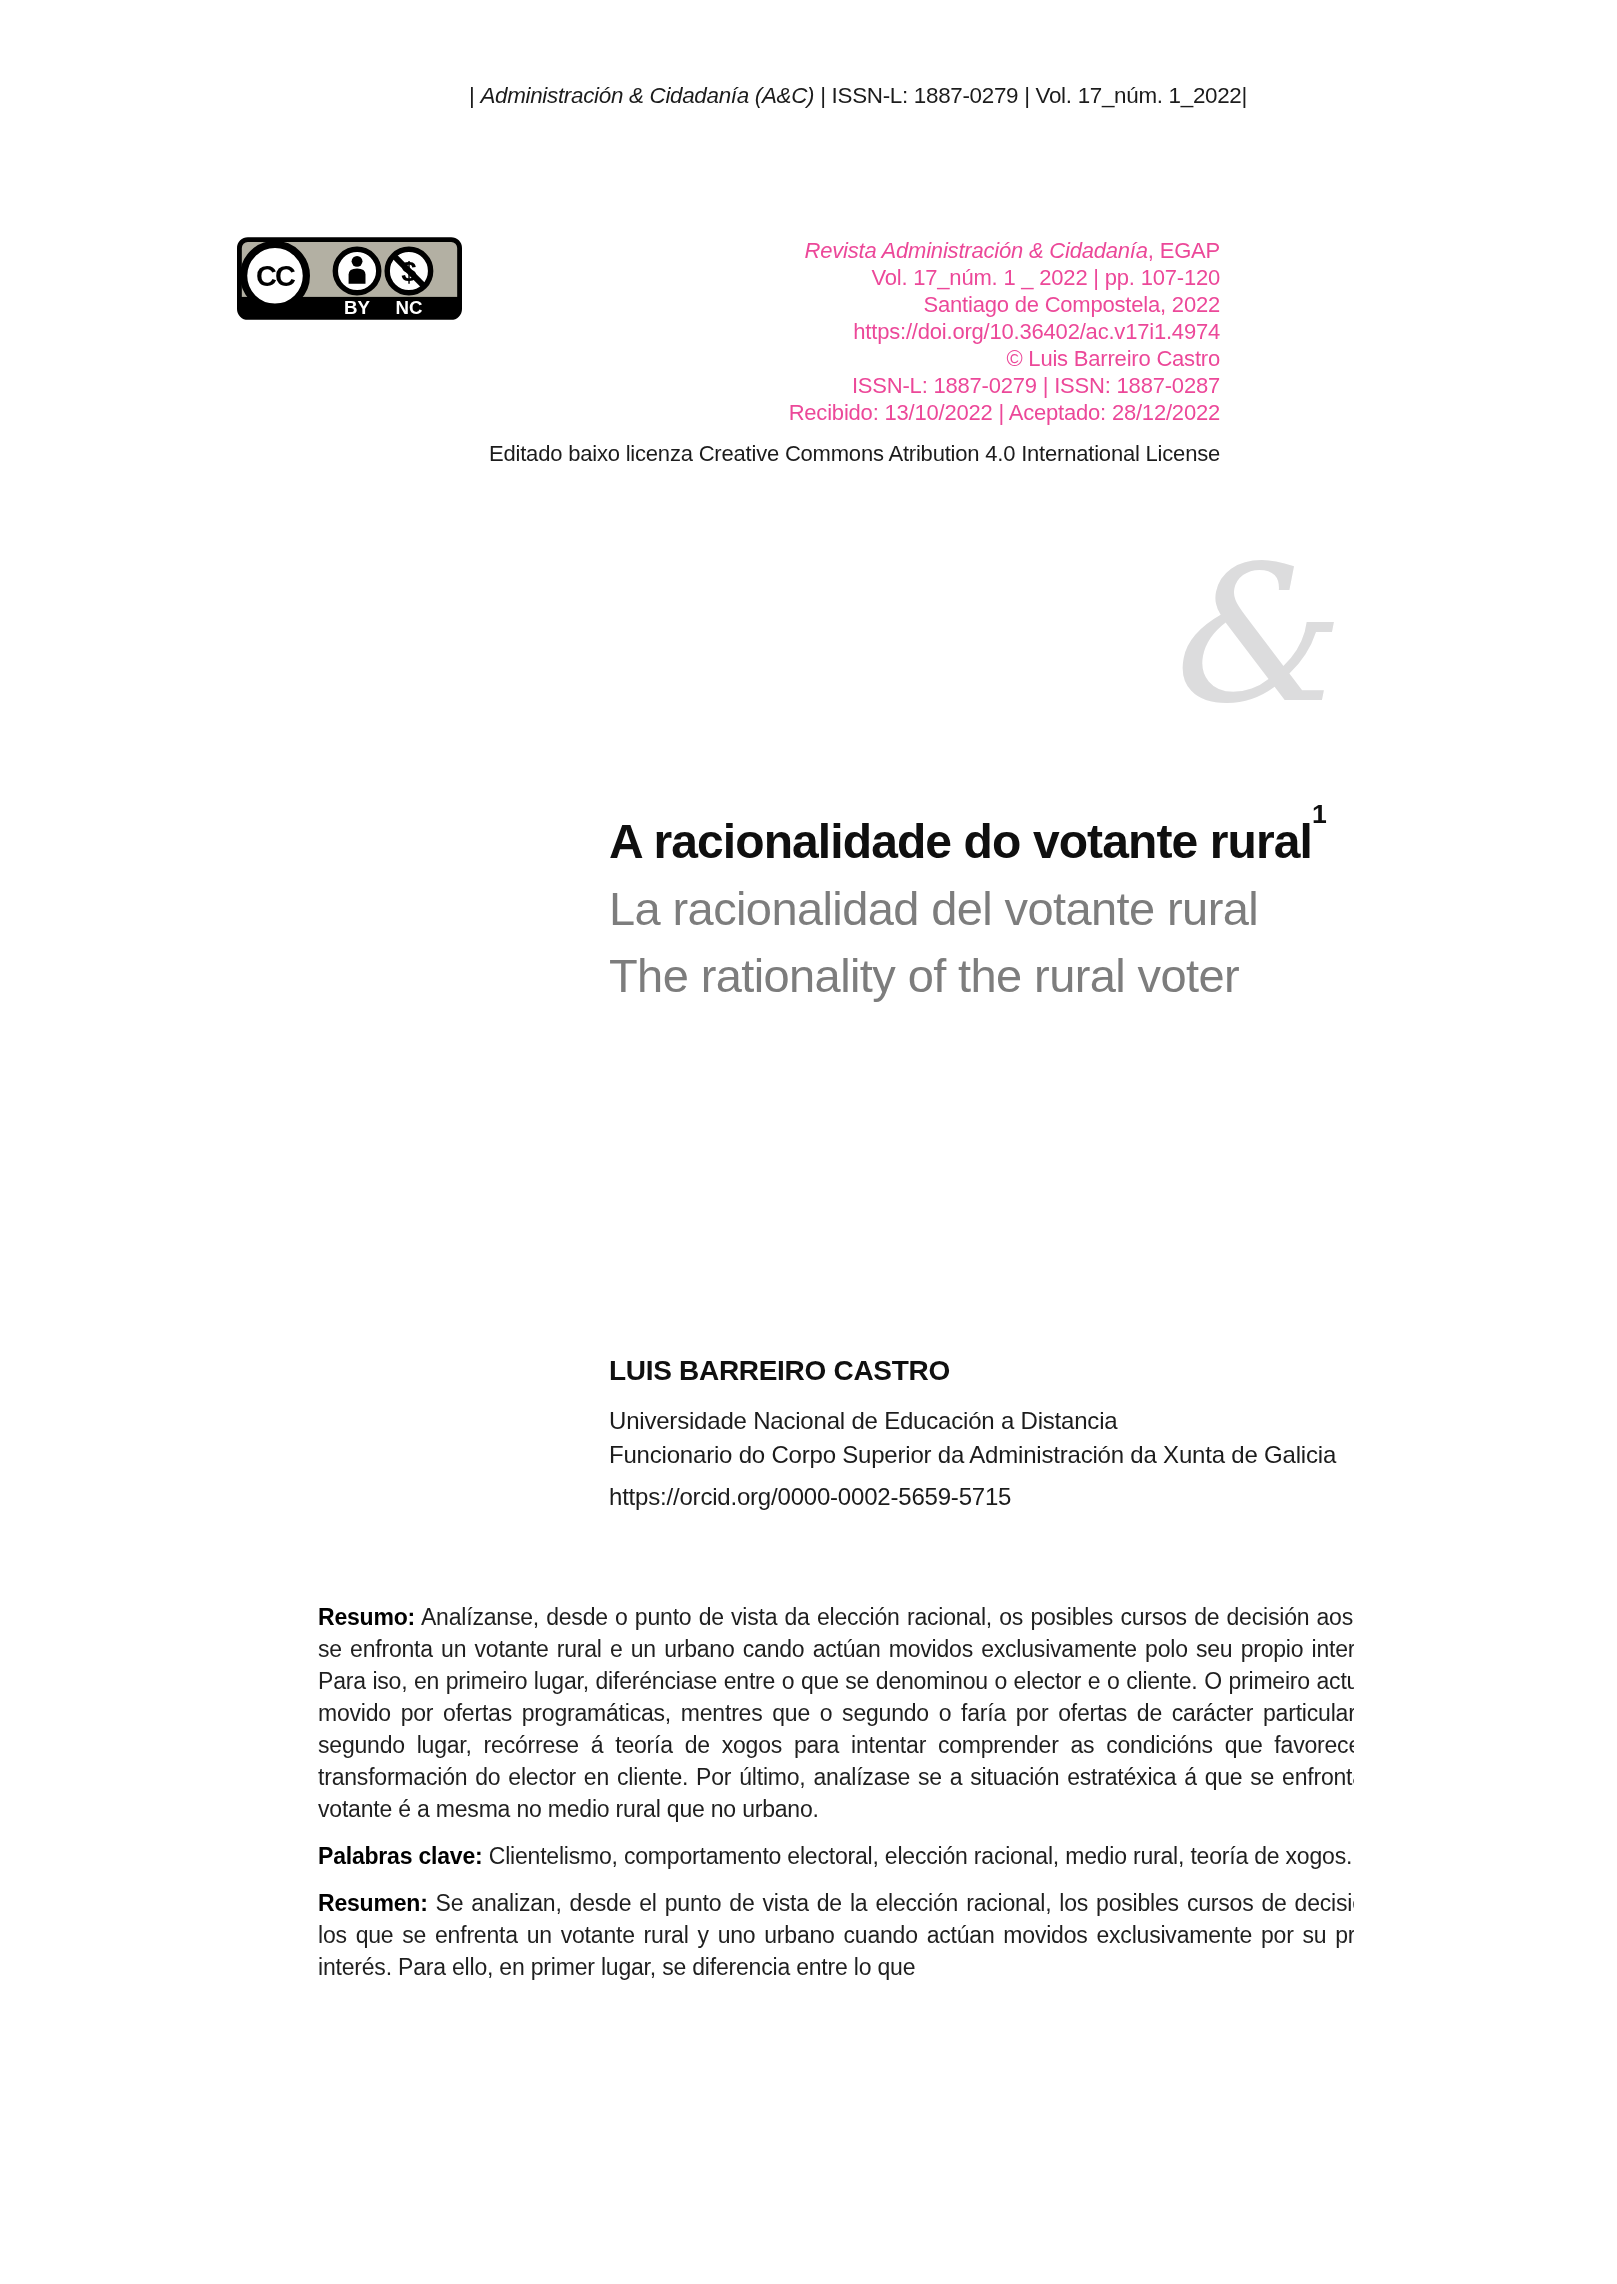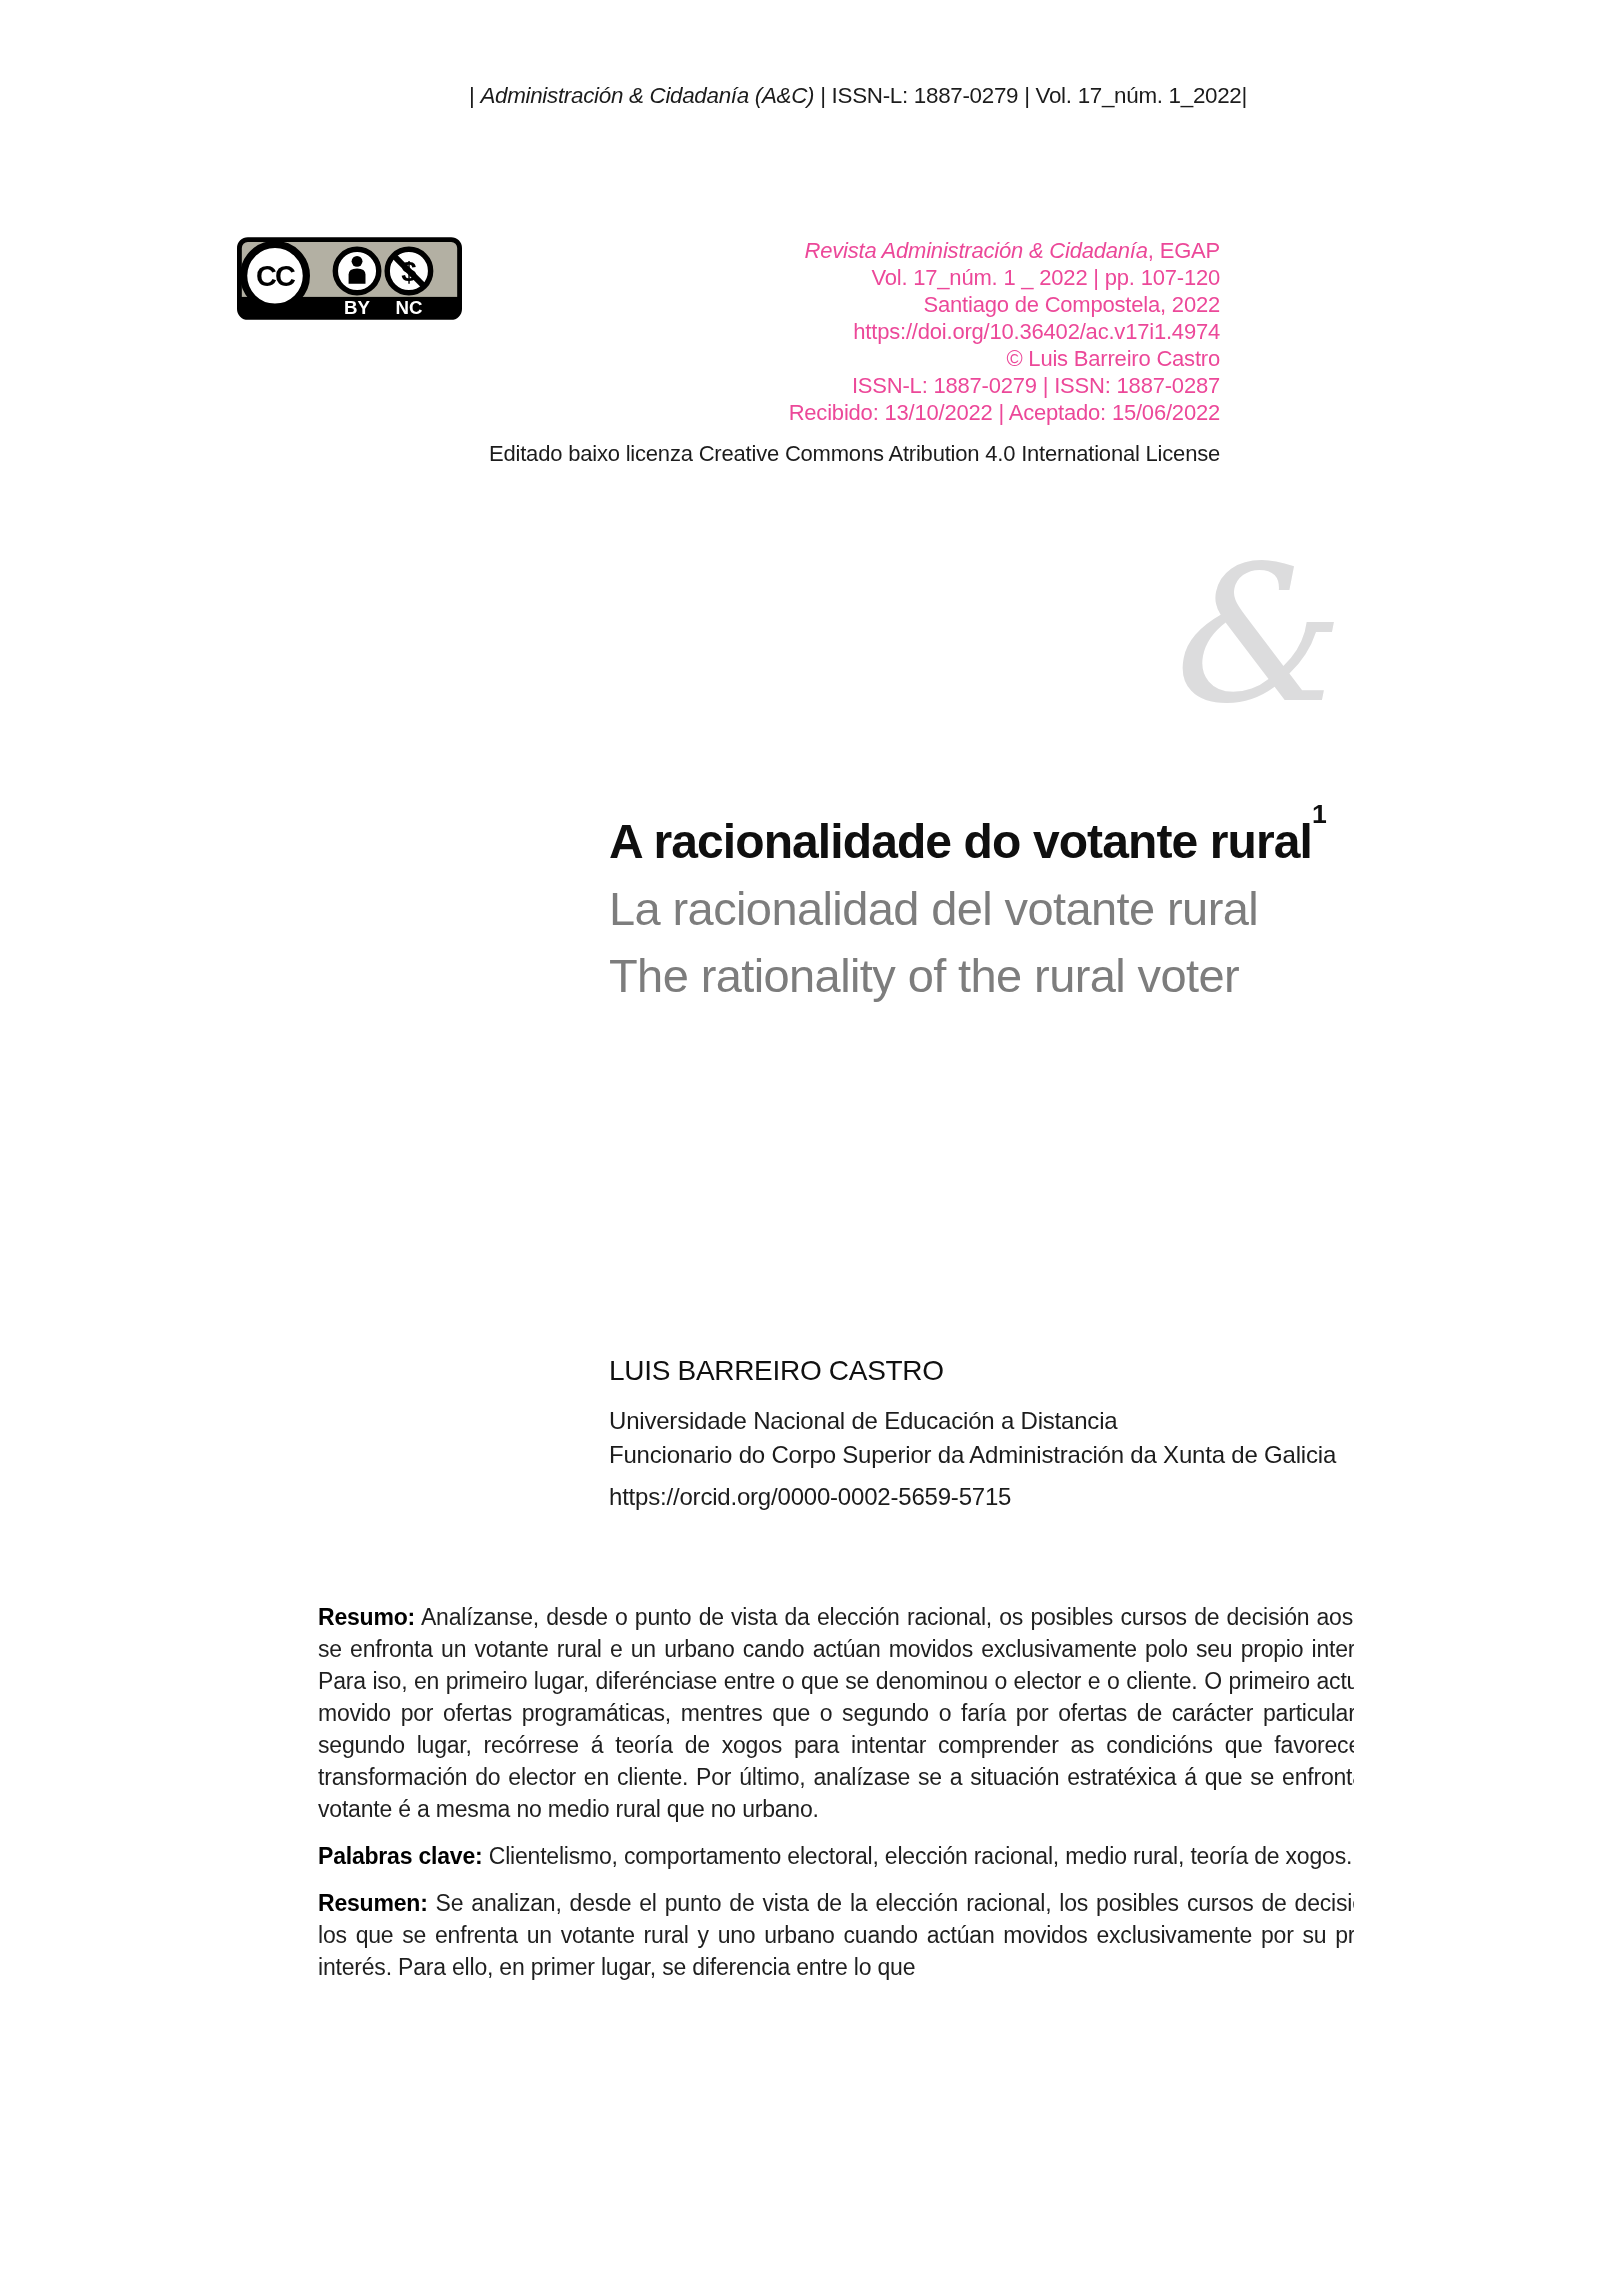--- a/index.html
+++ b/index.html
@@ -69,21 +69,21 @@
     letter-spacing: -0.9px; line-height: 57px; white-space: nowrap;
   }
   .title-gl sup { font-size: 26.6px; position: relative; top: -18px; font-weight: bold; }
   .title-alt {
     font-size: 47px; font-weight: 400; color: #7d7d7d;
     letter-spacing: -0.6px; line-height: 57px; margin-top: 10px; white-space: nowrap;
   }
 
   
   .author-block { position: absolute; left: 609px; top: 1355px; }
-  .author-name { font-size: 28px; font-weight: normal; color: #101010; letter-spacing: -0.3px; }
+  .author-name { font-size: 28px; font-weight: bold; color: #101010; letter-spacing: -0.3px; }
   .author-affil { margin-top: 17px; font-size: 24px; line-height: 34px; letter-spacing: -0.2px; color: #1c1c1c; white-space: nowrap; }
   .author-orcid { margin-top: 11px; font-size: 24px; letter-spacing: -0.2px; color: #1c1c1c; }
   .author-email { margin-top: 18px; font-size: 24px; letter-spacing: -0.2px; color: #1c1c1c; }
 
   
   .abstract-block { position: absolute; left: 318px; top: 1601px; width: 1080px; }
   .abstract-block p {
     font-size: 23px; line-height: 32px;
     text-align: justify;
     letter-spacing: -0.2px;
@@ -143,21 +143,21 @@
     </svg>
   </div>
 
   <div class="masthead">
     <div><span class="it">Revista Administración &amp; Cidadanía</span><span>, EGAP</span></div>
     <div>Vol. 17_núm. 1 _ 2022 | pp. 107-120</div>
     <div>Santiago de Compostela, 2022</div>
     <div>https://doi.org/10.36402/ac.v17i1.4974</div>
     <div>© Luis Barreiro Castro</div>
     <div>ISSN-L: 1887-0279 | ISSN: 1887-0287</div>
-    <div>Recibido: 13/10/2022 | Aceptado: 15/06/2022</div>
+    <div>Recibido: 13/10/2022 | Aceptado: 28/12/2022</div>
   </div>
 
   <div class="license-note">Editado baixo licenza Creative Commons Atribution 4.0 International License</div>
 
   <div class="watermark">&amp;</div>
 
   <div class="title-block">
     <h1 class="title-gl"><span>A racionalidade do votante rural</span><sup>1</sup></h1>
     <h2 class="title-alt">La racionalidad del votante rural</h2>
     <h2 class="title-alt">The rationality of the rural voter</h2>

